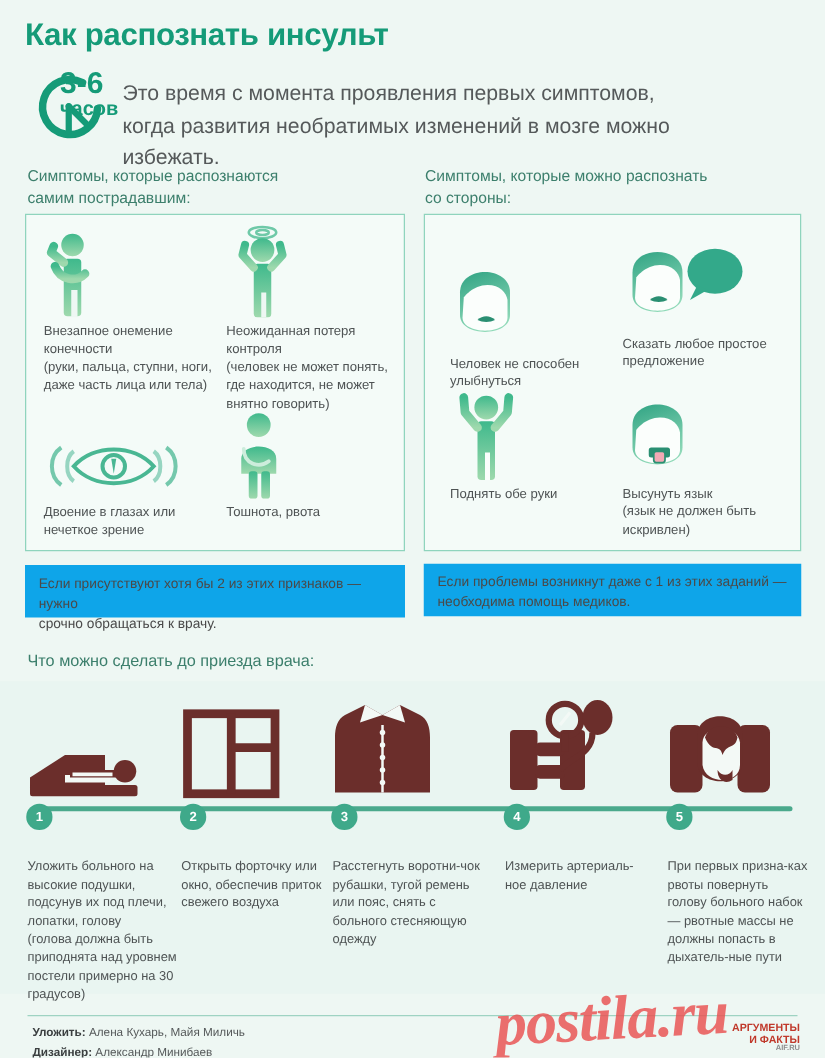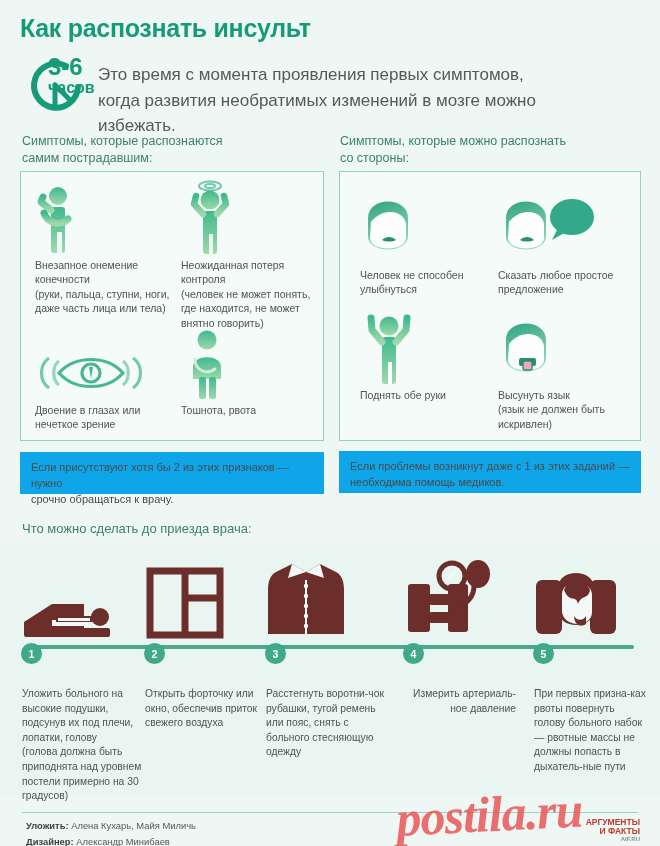--- a/index.html
+++ b/index.html
@@ -216,21 +216,21 @@
         </svg>
       </div>
       <div class="cap" style="white-space:pre-line;">Двоение в глазах или
 нечеткое зрение</div>
     </div>
 
   </div>
 
   <div class="sym-box right">
 
-    <div class="sym" style="left:20px;top:16px;width:140px;">
+    <div class="sym" style="left:20px;top:32px;width:140px;">
       <div class="icon" style="height:76px;">
         <svg width="60" height="76" viewBox="0 0 60 76">
           <defs>
               <linearGradient id="gF1" x1="0" y1="0" x2="0.3" y2="1">
             <stop offset="0" stop-color="#2fa383"></stop>
                 <stop offset="1" stop-color="#8fd9b8"></stop>
               </linearGradient>
             </defs>
           <path d="M8 30 C8 8 48 8 48 30 L48 48 C48 66 8 66 8 48 Z" fill="url(#gF1)"></path>
           <path d="M11 34 C11 34 18 24 30 24 C40 24 45 30 46 36 L46 50 C46 64 10 64 10 50 Z" fill="#fbfefc"></path>
@@ -379,21 +379,21 @@
           <rect x="24" y="54" width="24" height="11" rx="4"></rect>
           <circle cx="48" cy="18" r="13" fill="none" stroke="#6b2e2b" stroke-width="5"></circle>
           <rect x="45" y="29" width="6" height="14"></rect>
           <ellipse cx="74" cy="16" rx="12" ry="14"></ellipse>
           <path d="M70 28 C70 46 52 48 44 58" fill="none" stroke="#6b2e2b" stroke-width="5"></path>
         </g>
         <path d="M44 22 L52 12" stroke="#f3f9f6" stroke-width="2.5"></path>
       </svg>
     </div>
     <div class="s-num">4</div>
-    <div class="s-txt" style="white-space:pre-line;text-align:right;">Измерить артериаль-ное давление</div>
+    <div class="s-txt" style="white-space:pre-line;">Измерить артериаль-ное давление</div>
   </div>
 
   <div class="step" style="left:534px;width:112px;">
     <div class="s-icon">
       <svg width="84" height="80" viewBox="0 0 84 80">
         <g fill="#6b2e2b">
           <rect x="2" y="20" width="26" height="54" rx="6"></rect>
           <rect x="56" y="20" width="26" height="54" rx="6"></rect>
           <path d="M24 28 C24 8 60 8 60 28 L60 50 C60 70 24 70 24 50 Z"></path>
         </g>

